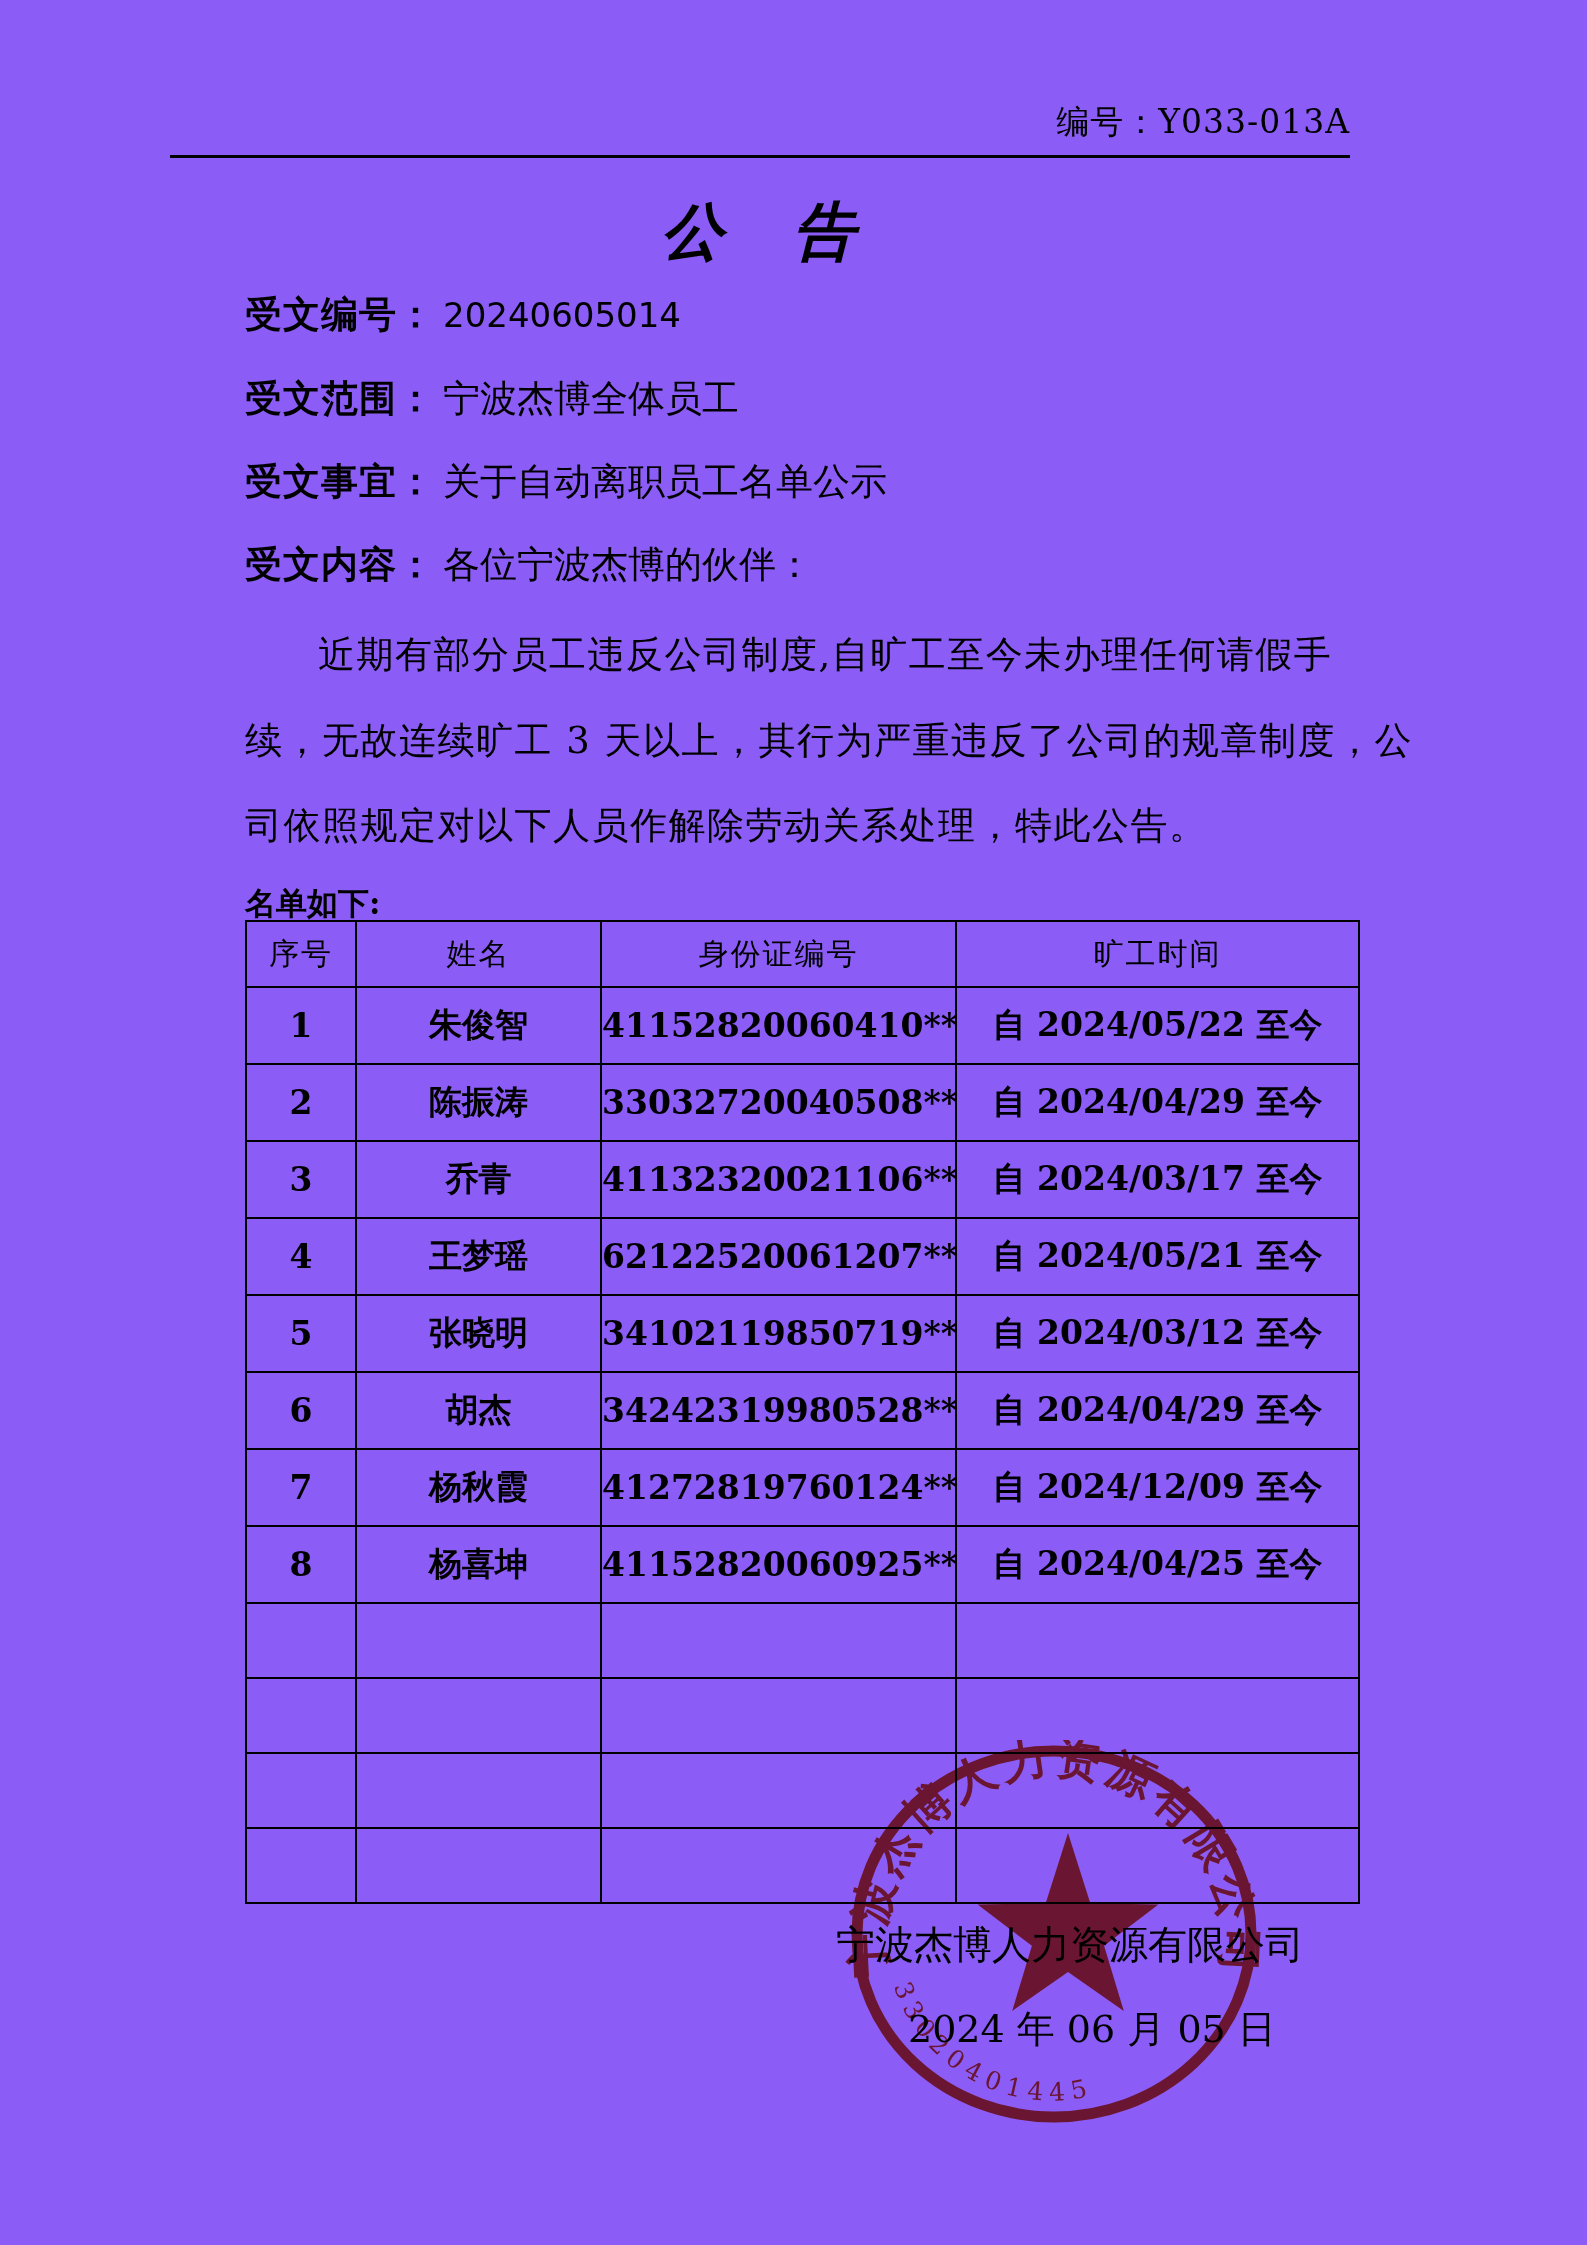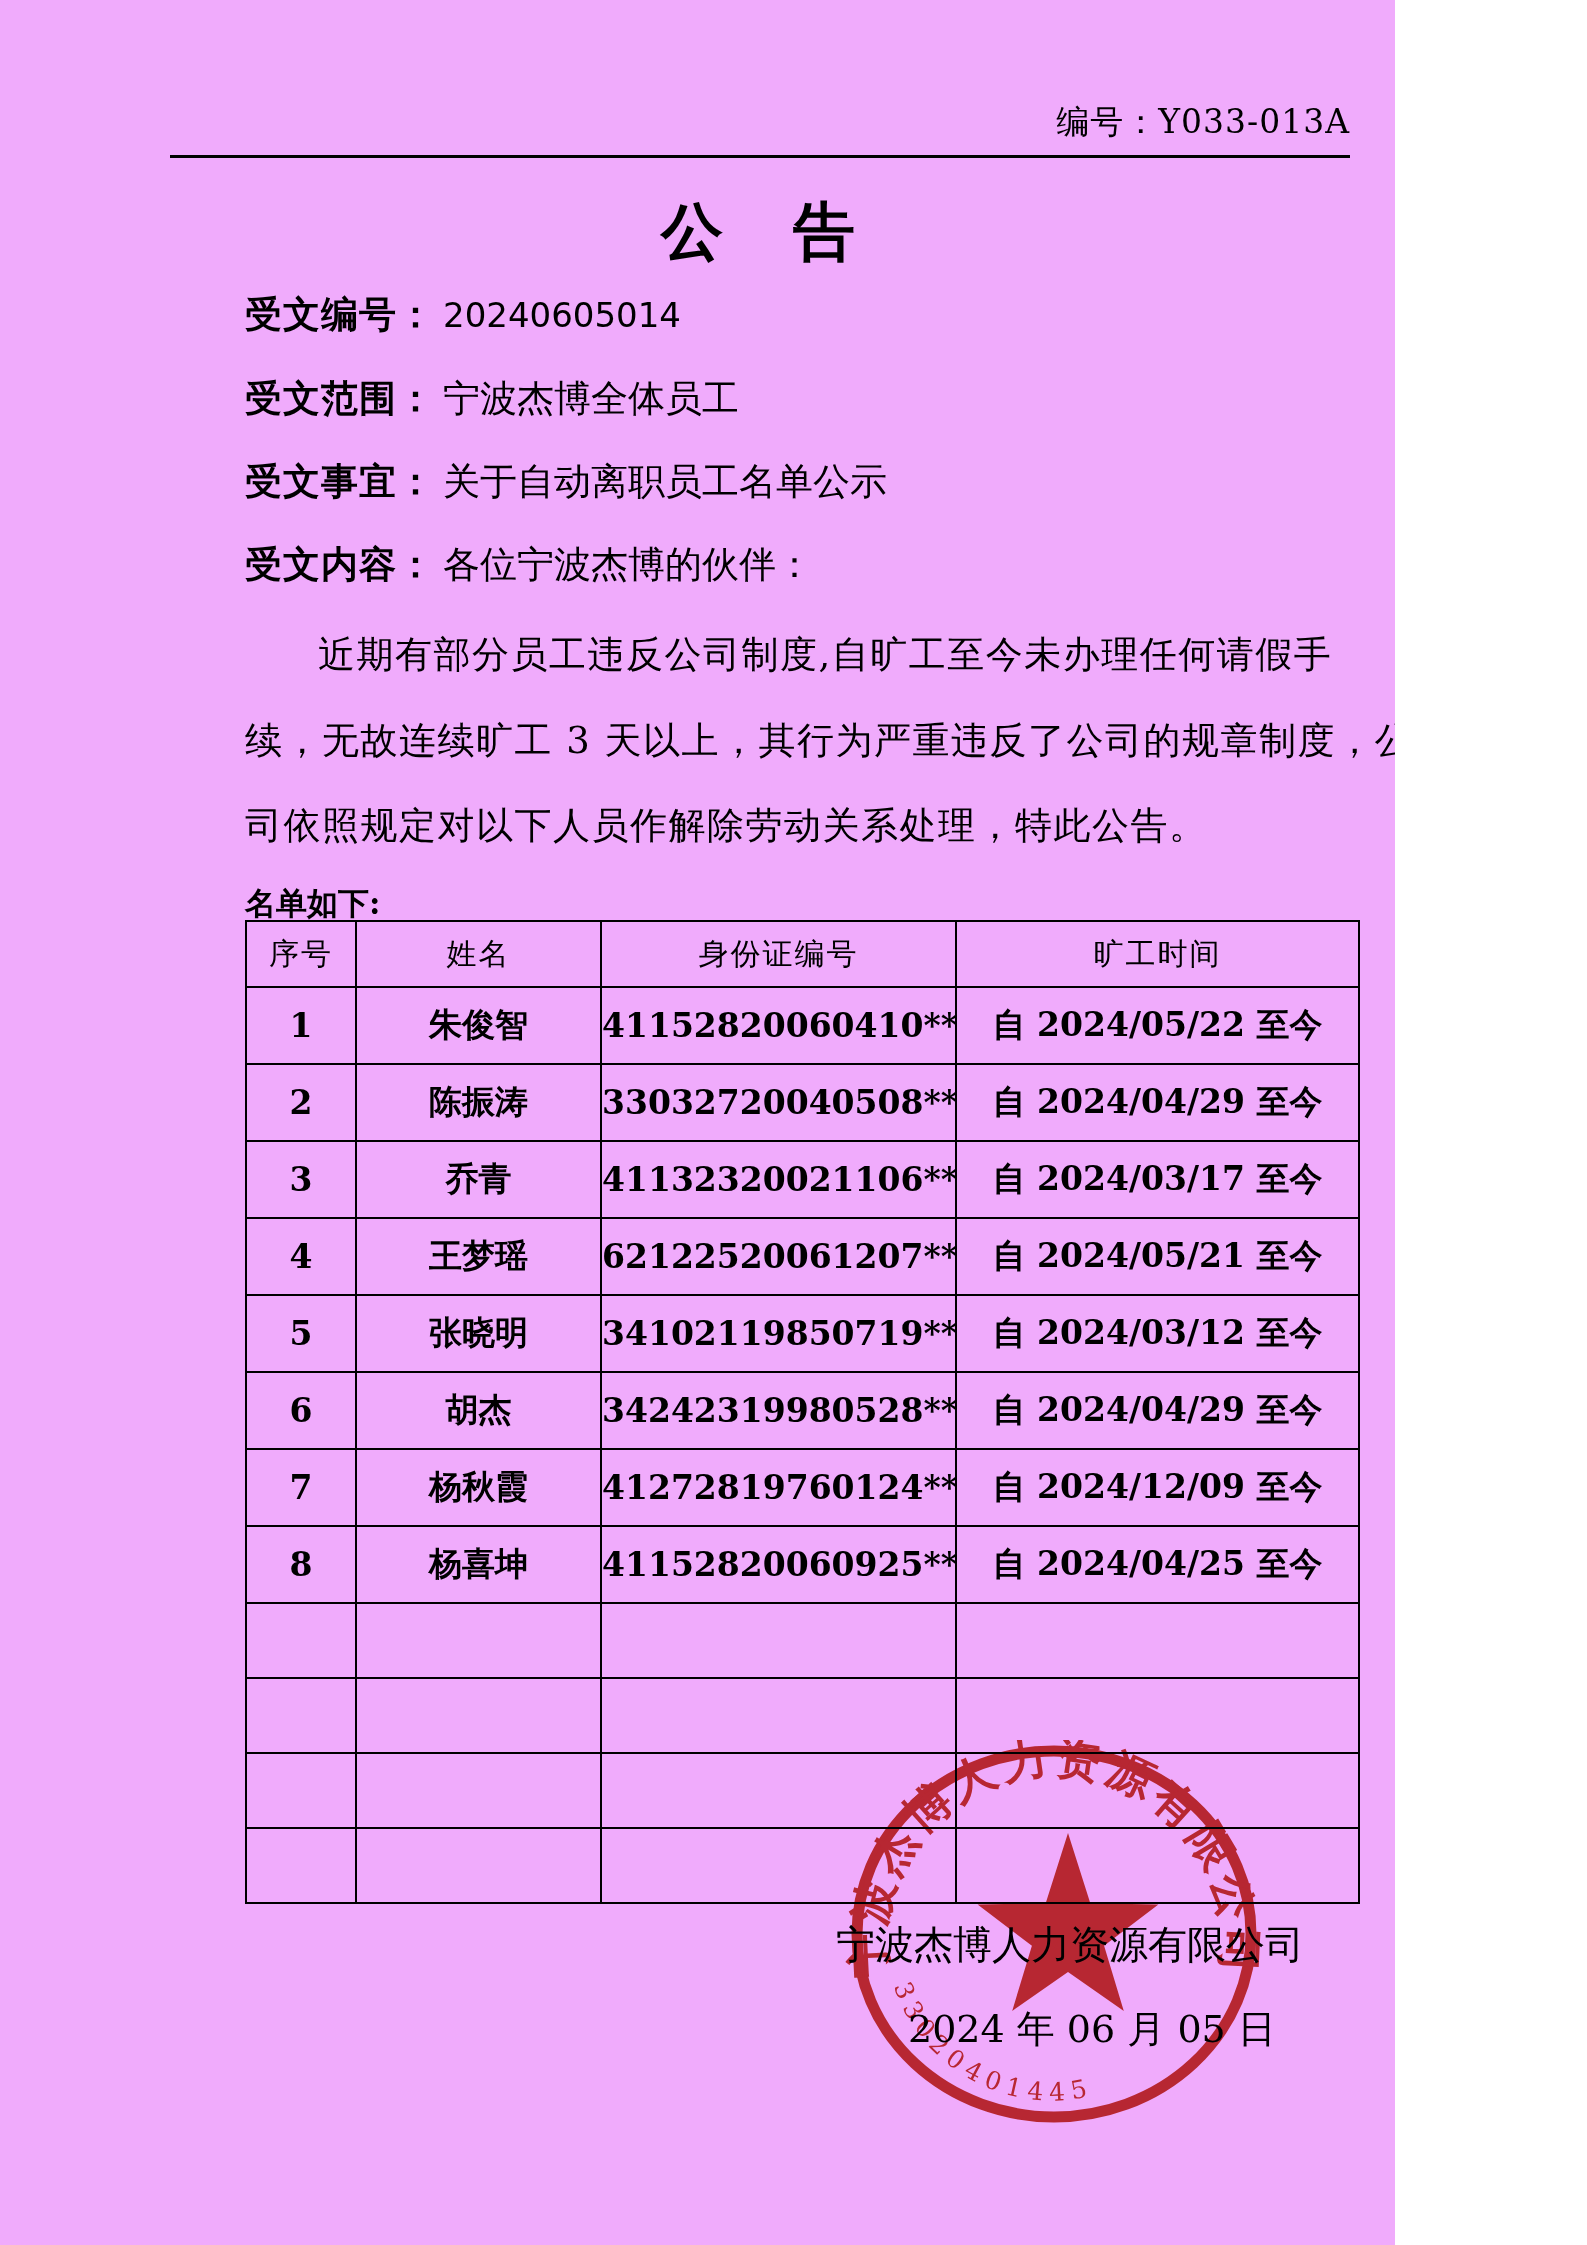--- a/index.html
+++ b/index.html
@@ -1,26 +1,26 @@
 <!DOCTYPE html>
 <html><head>
 <meta charset="utf-8">
 <style>
   html,body{margin:0;padding:0;background:#fff;}
   .page{
-    position:relative;width:1395px;height:2245px;background:#f0abfc;
+    position:relative;width:1587px;height:2245px;background:#8b5cf6;
     font-family:"DejaVu Serif","Liberation Serif",serif;color:#000;overflow:hidden;
   }
   .docno{
     position:absolute;left:170px;top:100px;width:1180px;text-align:right;
     font-size:33px;padding-bottom:10px;border-bottom:3px solid #000;letter-spacing:1px;
   }
   .title{
     position:absolute;left:170px;top:190px;width:1180px;text-align:center;
-    font-size:62px;font-weight:700;letter-spacing:4px;
+    font-size:62px;font-weight:700;letter-spacing:4px;font-style:italic;
   }
   .field{position:absolute;left:245px;font-size:37px;white-space:nowrap;}
   .field .lab{font-weight:700;letter-spacing:1px;}
   .f0{top:290px}.f1{top:374px}.f2{top:457px}.f3{top:540px}
   .val{margin-left:8px;}
   .val-sans{font-family:"DejaVu Sans","Liberation Sans",sans-serif;font-size:34px;}
   .bodyline{position:absolute;left:245px;font-size:37px;letter-spacing:1.5px;white-space:nowrap;}
   .b0{top:630px;padding-left:73px;}
   .b1{top:716px;}
   .b2{top:801px;text-align:center;}

